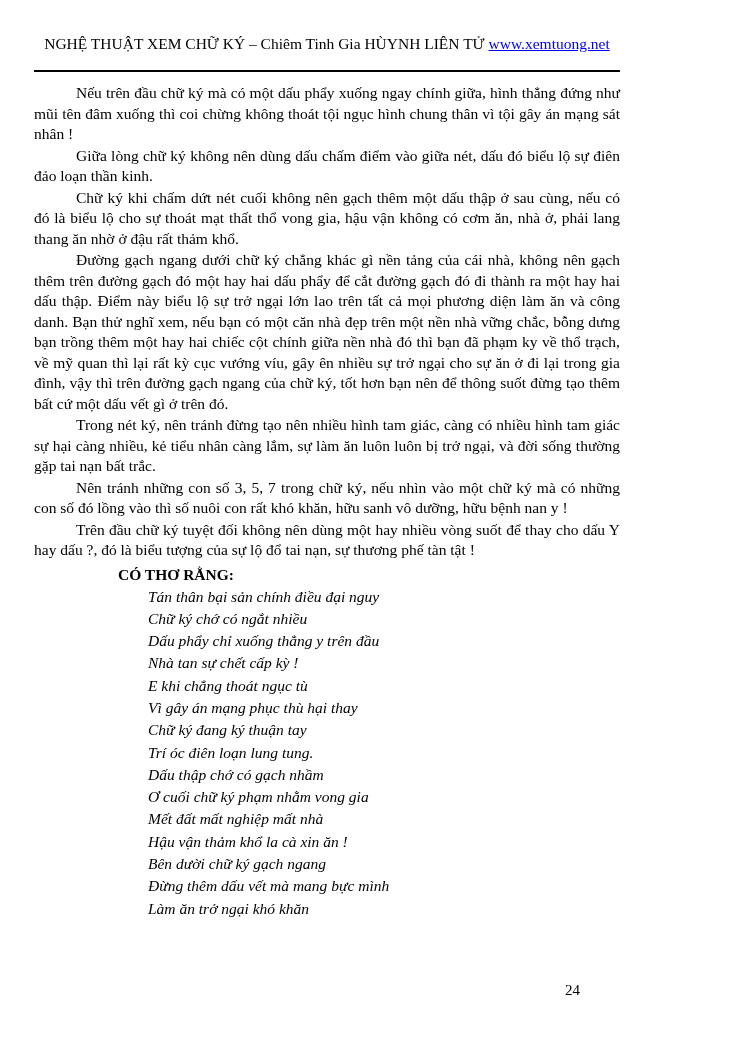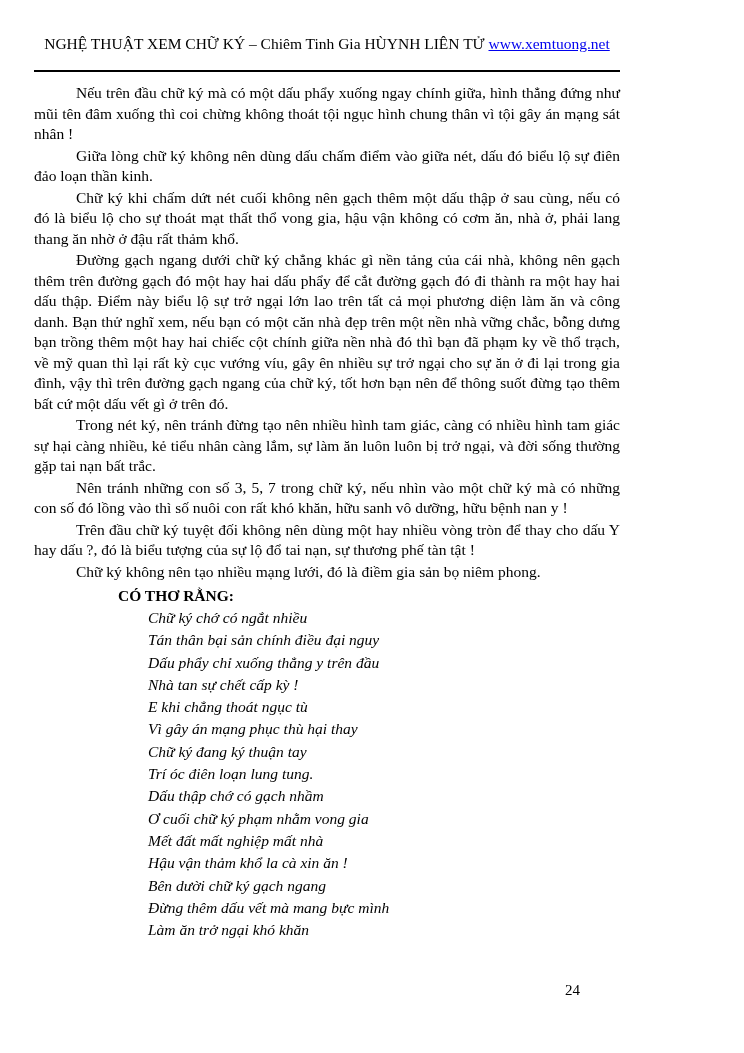--- a/index.html
+++ b/index.html
@@ -78,29 +78,28 @@
 
     <hr class="rule">
 
     <div class="bodytext">
       <p class="para">Nếu trên đầu chữ ký mà có một dấu phẩy xuống ngay chính giữa, hình thẳng đứng như mũi tên đâm xuống thì coi chừng không thoát tội ngục hình chung thân vì tội gây án mạng sát nhân !</p>
       <p class="para">Giữa lòng chữ ký không nên dùng dấu chấm điểm vào giữa nét, dấu đó biểu lộ sự điên đảo loạn thần kinh.</p>
       <p class="para">Chữ ký khi chấm dứt nét cuối không nên gạch thêm một dấu thập ở sau cùng, nếu có đó là biểu lộ cho sự thoát mạt thất thổ vong gia, hậu vận không có cơm ăn, nhà ở, phải lang thang ăn nhờ ở đậu rất thảm khổ.</p>
       <p class="para">Đường gạch ngang dưới chữ ký chẳng khác gì nền tảng của cái nhà, không nên gạch thêm trên đường gạch đó một hay hai dấu phẩy để cắt đường gạch đó đi thành ra một hay hai dấu thập. Điểm này biểu lộ sự trở ngại lớn lao trên tất cả mọi phương diện làm ăn và công danh. Bạn thử nghĩ xem, nếu bạn có một căn nhà đẹp trên một nền nhà vững chắc, bỗng dưng bạn trồng thêm một hay hai chiếc cột chính giữa nền nhà đó thì bạn đã phạm ky về thổ trạch, về mỹ quan thì lại rất kỳ cục vướng víu, gây ên nhiều sự trở ngại cho sự ăn ở đi lại trong gia đình, vậy thì trên đường gạch ngang của chữ ký, tốt hơn bạn nên để thông suốt đừng tạo thêm bất cứ một dấu vết gì ở trên đó.</p>
       <p class="para">Trong nét ký, nên tránh đừng tạo nên nhiều hình tam giác, càng có nhiều hình tam giác sự hại càng nhiều, kẻ tiểu nhân càng lắm, sự làm ăn luôn luôn bị trở ngại, và đời sống thường gặp tai nạn bất trắc.</p>
       <p class="para">Nên tránh những con số 3, 5, 7 trong chữ ký, nếu nhìn vào một chữ ký mà có những con số đó lồng vào thì số nuôi con rất khó khăn, hữu sanh vô dưỡng, hữu bệnh nan y !</p>
-      <p class="para">Trên đầu chữ ký tuyệt đối không nên dùng một hay nhiều vòng tròn để thay cho dấu Y hay dấu ?, đó là biểu tượng của sự lộ đổ tai nạn, sự thương phế tàn tật !</p>
-      <p class="para">Chữ ký không nên tạo nhiều mạng lưới, đó là điềm gia sản bọ niêm phong.</p>
+      <p class="para">Trên đầu chữ ký tuyệt đối không nên dùng một hay nhiều vòng suốt để thay cho dấu Y hay dấu ?, đó là biểu tượng của sự lộ đổ tai nạn, sự thương phế tàn tật !</p>
     </div>
 
     <div class="poem-heading">CÓ THƠ RẰNG:</div>
 
     <div class="poem">
+      <div class="poem-line">Tán thân bại sản chính điều đại nguy</div>
       <div class="poem-line">Chữ ký chớ có ngắt nhiều</div>
-      <div class="poem-line">Tán thân bại sản chính điều đại nguy</div>
       <div class="poem-line">Dấu phẩy chỉ xuống thẳng y trên đầu</div>
       <div class="poem-line">Nhà tan sự chết cấp kỳ !</div>
       <div class="poem-line">E khi chẳng thoát ngục tù</div>
       <div class="poem-line">Vì gây án mạng phục thù hại thay</div>
       <div class="poem-line">Chữ ký đang ký thuận tay</div>
       <div class="poem-line">Trí óc điên loạn lung tung.</div>
       <div class="poem-line">Dấu thập chớ có gạch nhầm</div>
       <div class="poem-line">Ơ cuối chữ ký phạm nhằm vong gia</div>
       <div class="poem-line">Mết đất mất nghiệp mất nhà</div>
       <div class="poem-line">Hậu vận thảm khổ la cà xin ăn !</div>

